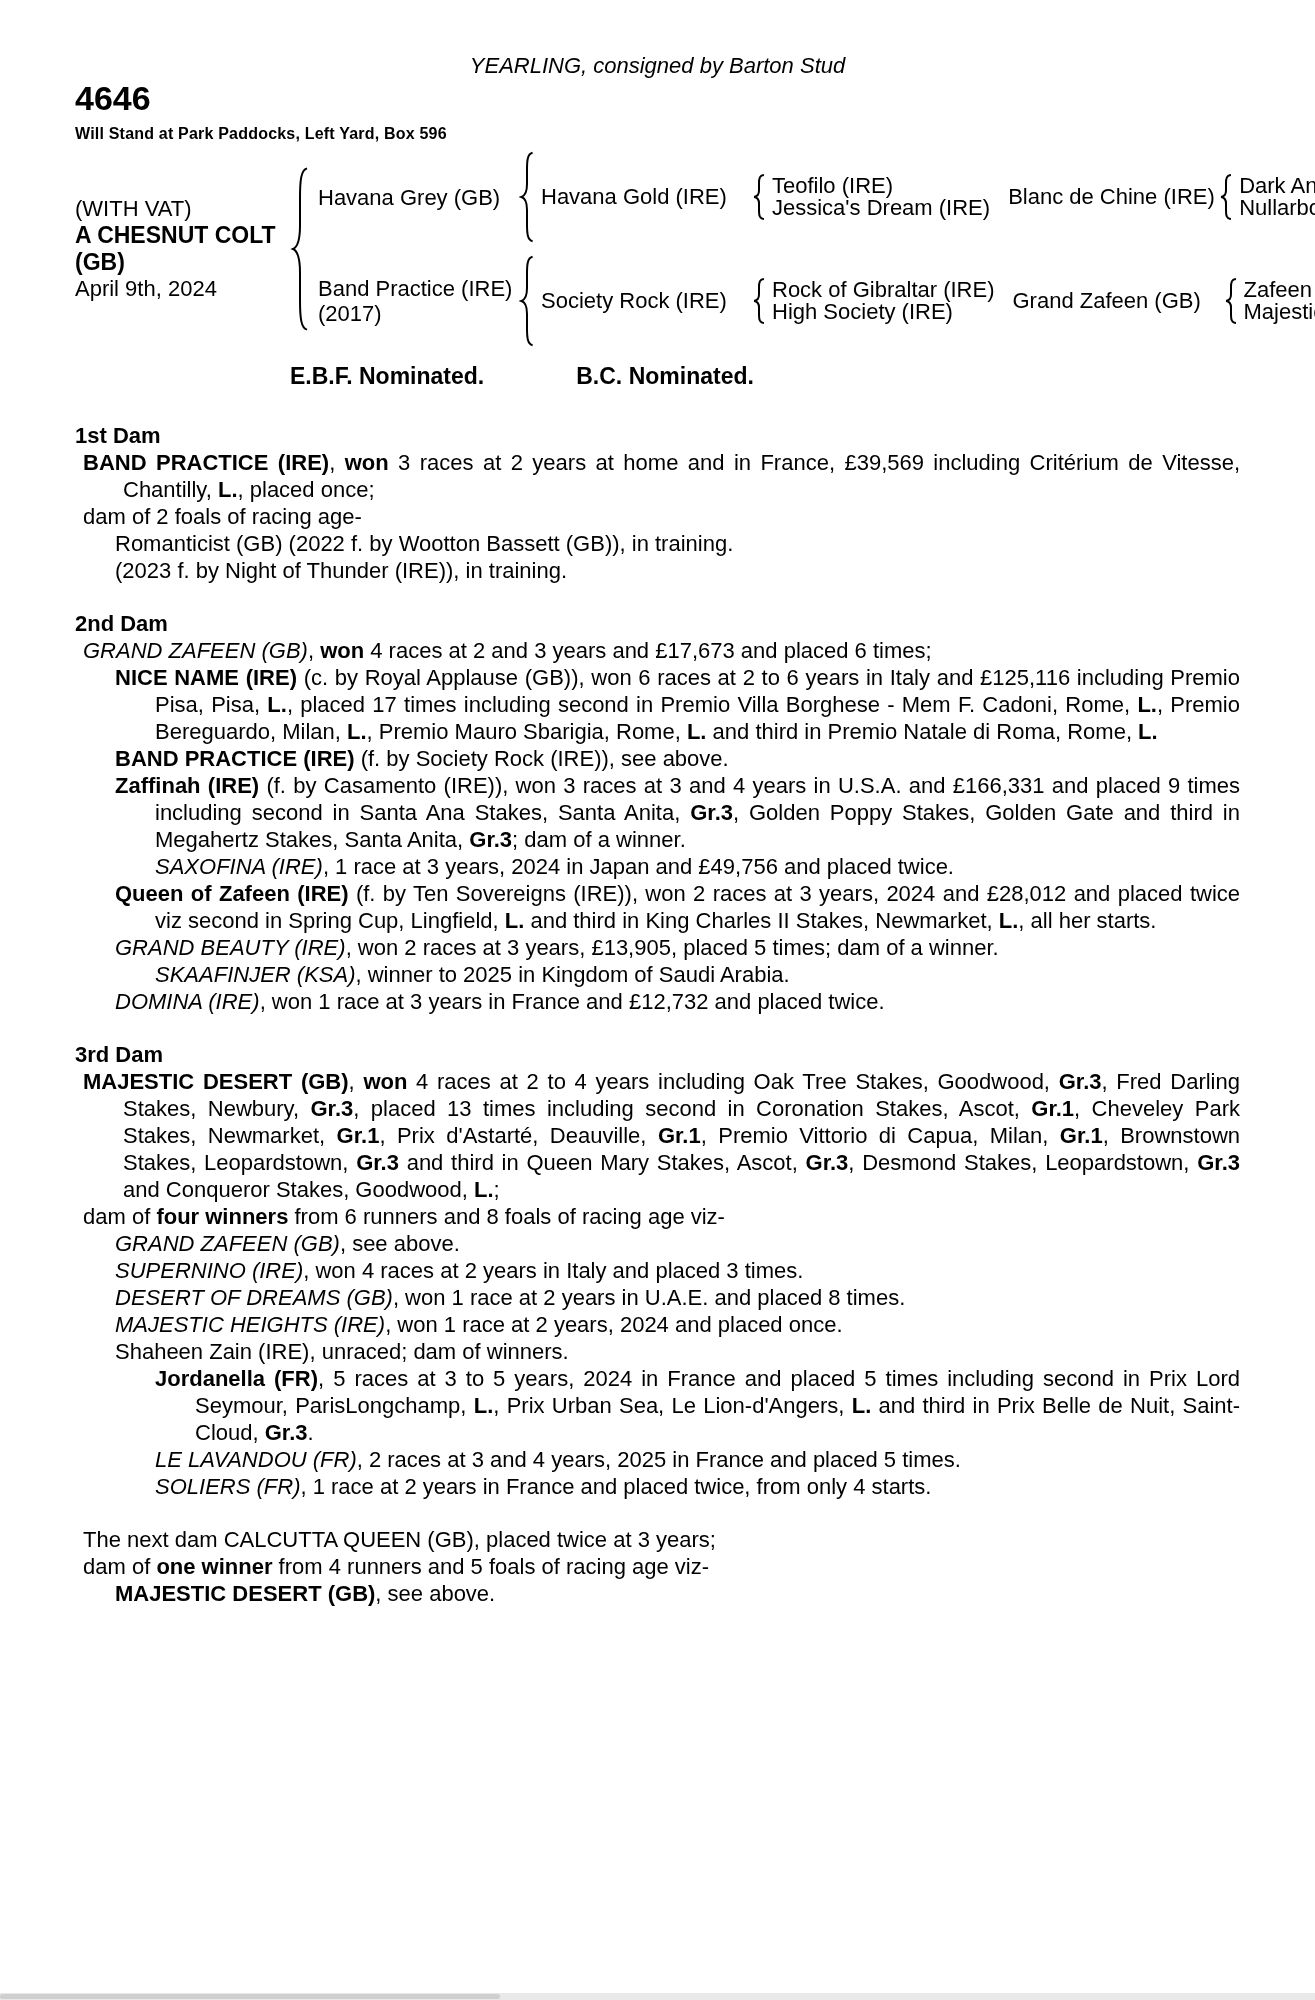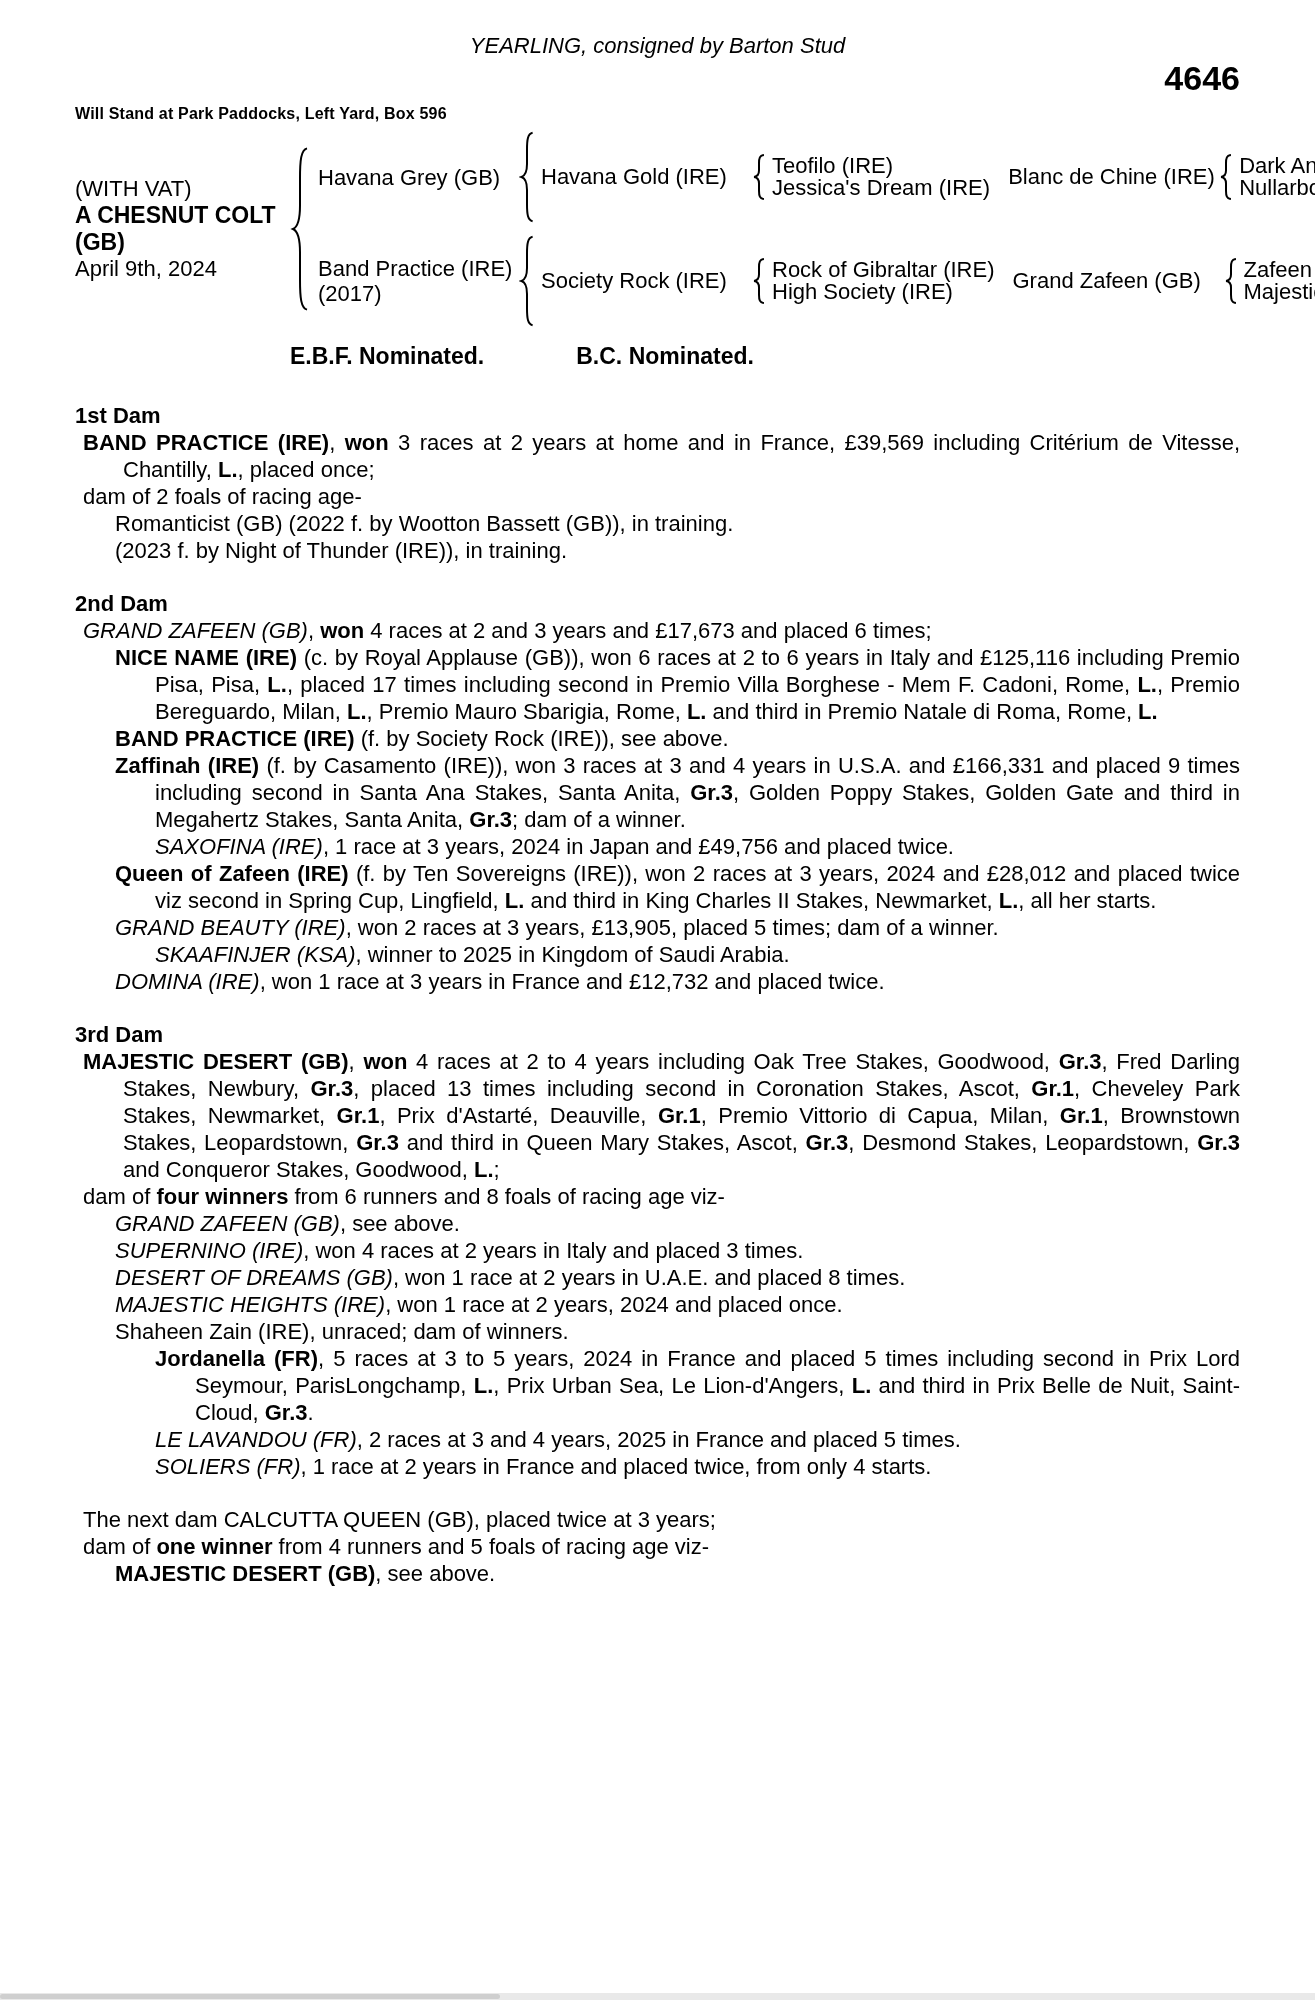--- a/index.html
+++ b/index.html
@@ -1,25 +1,25 @@
 <!DOCTYPE html>
 <html><head>
 <meta charset="utf-8">
 <style>
   html,body { margin:0; padding:0; background:#ffffff; }
   body {
     width:1315px; height:2000px; position:relative;
     font-family:"Liberation Sans", sans-serif;
     color:#000; overflow:hidden;
   }
-  .page { padding:32px 75px 0 75px; }
+  .page { padding:52px 75px 0 75px; }
 
   
   .consignor { text-align:center; font-style:italic; font-size:22px; line-height:27px; }
-  .lot-row { display:flex; justify-content:flex-end; align-items:flex-start; margin-top:0px; }
+  .lot-row { display:flex; justify-content:flex-start; align-items:flex-start; margin-top:0px; }
   .lot { font-size:34px; font-weight:bold; line-height:38px; }
   .stand-line { font-size:16px; font-weight:bold; margin-top:8px; letter-spacing:0.2px; }
 
   
   .ped { display:flex; align-items:center; margin-top:8px; }
   .ped .name { font-size:22px; white-space:nowrap; }
   .subject-block { width:215px; flex:none; font-size:22px; line-height:26px; }
   .subject-desc { font-weight:bold; font-size:23px; line-height:27px; }
   .brace { flex:none; display:block; }
   .brace path { fill:none; stroke:#000; stroke-width:2px; }

